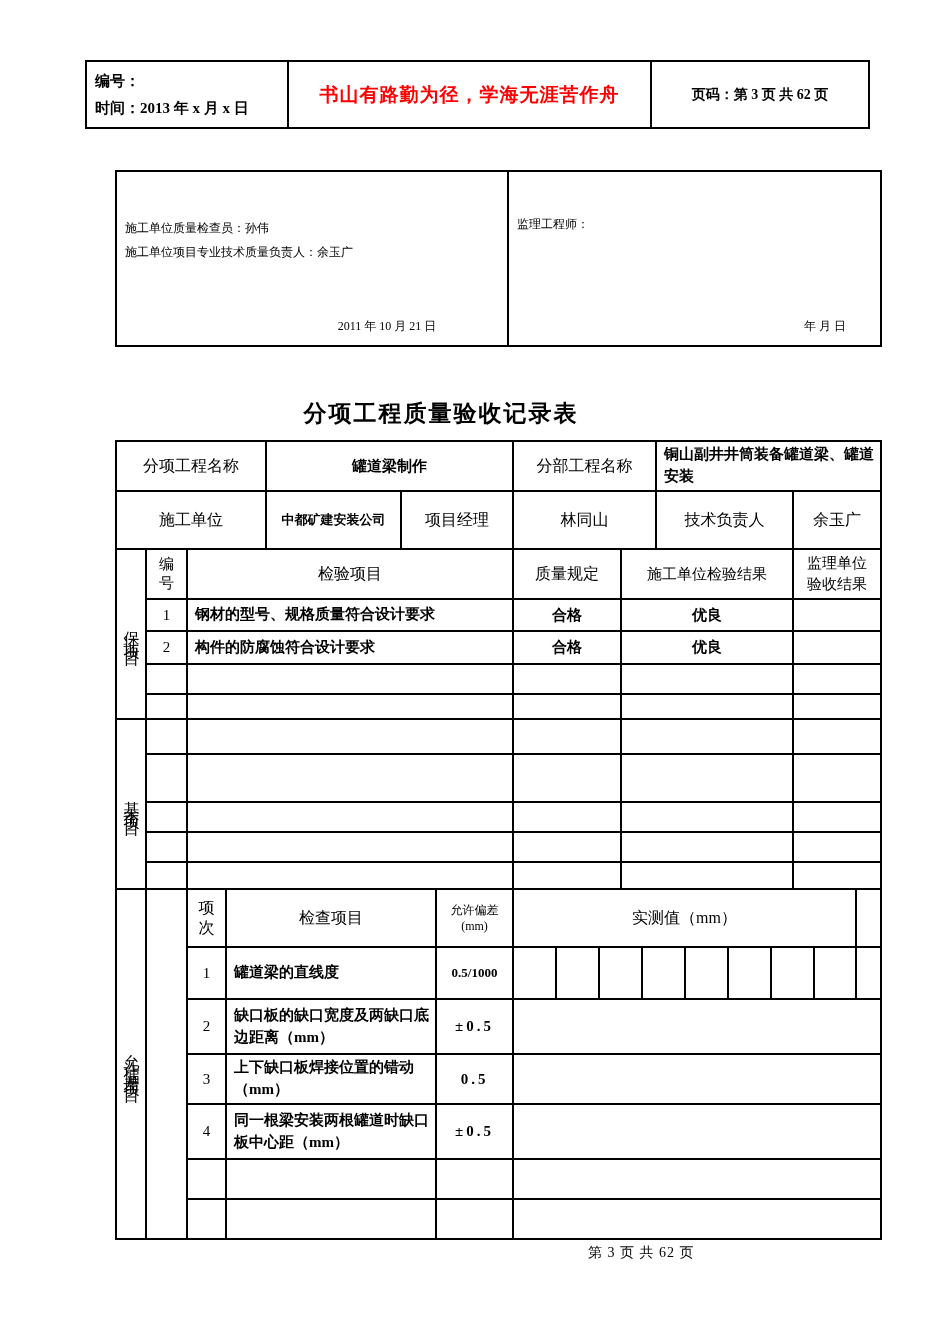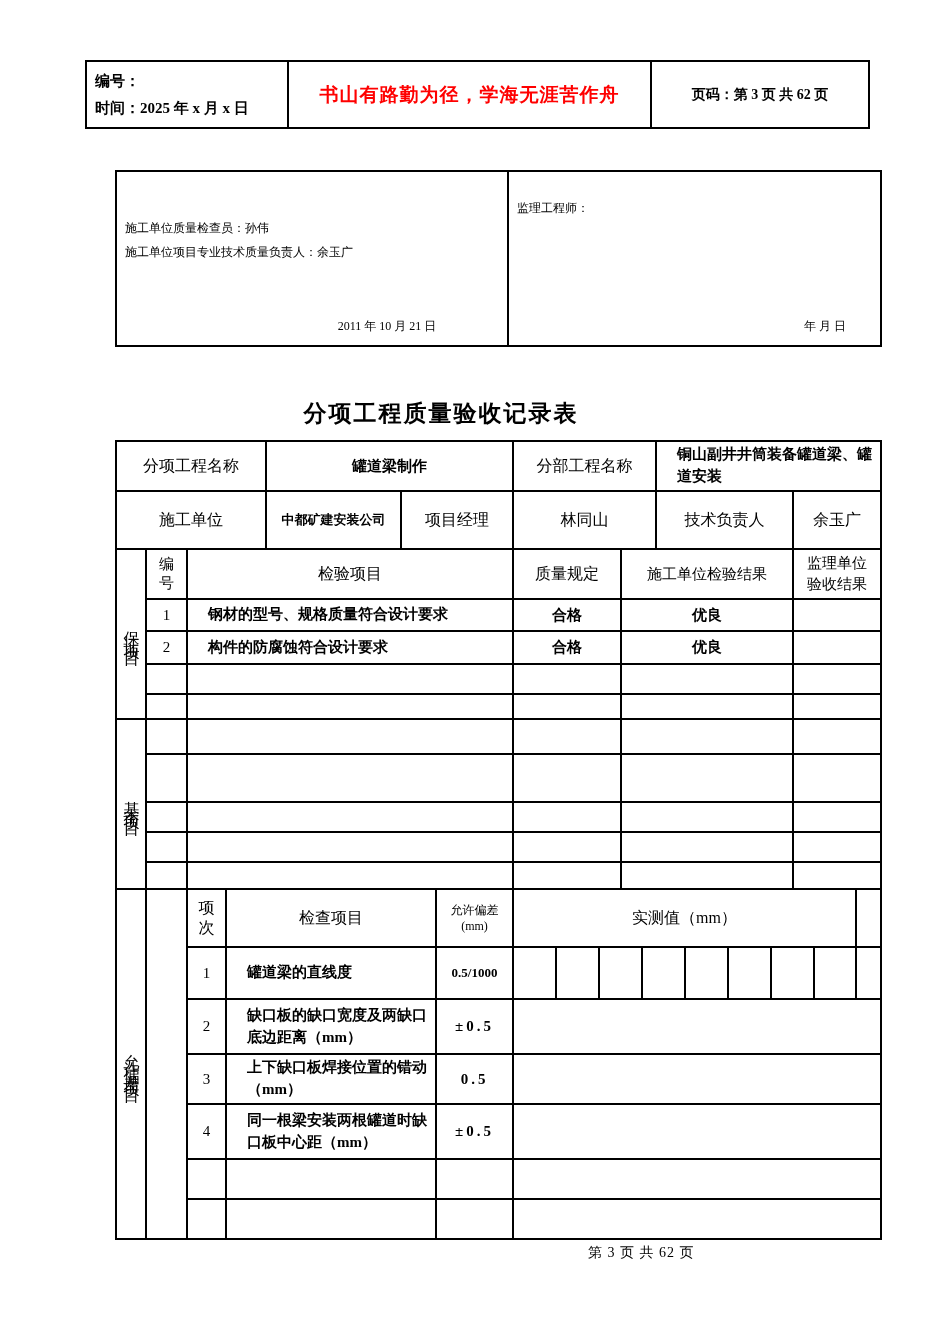--- a/index.html
+++ b/index.html
@@ -19,33 +19,33 @@
   .header-table { position: absolute; left: 85px; top: 60px; width: 783px; }
   .hdr-left { text-align: left; padding: 5px 8px; font-weight: bold; font-size: 15px; line-height: 1.75; }
   .hdr-motto { font-weight: bold; font-size: 19px; color: #ff0000; letter-spacing: 1px; }
   .hdr-page { font-weight: bold; font-size: 14px; }
 
   
   .sign-table { position: absolute; left: 115px; top: 170px; width: 765px; }
   .sign-cell { position: relative; text-align: left; font-size: 12px; text-decoration: underline; }
   .sign-lines { position: absolute; top: 44px; left: 8px; line-height: 2.0; }
   .sign-date { position: absolute; bottom: 10px; left: 0; width: 100%; text-align: center; padding-left: 150px; }
-  .sup-label { position: absolute; top: 28px; left: 8px; }
+  .sup-label { position: absolute; top: 44px; left: 8px; }
   .sup-date { position: absolute; bottom: 10px; right: 34px; }
 
   
   .doc-title { position: absolute; left: 0; top: 398px; width: 882px; text-align: center;
                font-family: "Liberation Sans", sans-serif; font-weight: bold; font-size: 23px; letter-spacing: 2px; }
 
   
   .form { position: absolute; left: 115px; top: 440px; width: 765px; }
   .t { width: 765px; font-family: Liberation Serif, serif; }
   .tB, .tC { margin-top: -2px; }
 
-  .item { text-align: left; padding-left: 20px; padding-right: 4px; line-height: 1.45; }
+  .item { text-align: left; padding-left: 7px; padding-right: 4px; line-height: 1.45; }
   .vlabel span { writing-mode: vertical-rl; text-orientation: upright; letter-spacing: 7px; display: inline-block; }
   .stack2 { display: inline-block; width: 1.1em; word-break: break-all; line-height: 1.25; }
   .wrap4 { display: inline-block; width: 4.2em; word-break: break-all; line-height: 1.4; }
   .sp { letter-spacing: 3px; }
   .val2 { padding-left: 4px; padding-right: 4px; }
 
   
   .footer { position: absolute; left: 588px; top: 1244px; font-size: 14px; letter-spacing: 1px; }
 </style>
 </head>
@@ -56,21 +56,21 @@
   <table class="header-table">
     <colgroup>
         <col style="width:202px">
         <col style="width:363px">
         <col style="width:218px">
       </colgroup>
     <tbody>
         <tr style="height:67px">
       <td class="hdr-left">
         <div>编号：</div>
-        <div>时间：2025 年 x 月 x 日</div>
+        <div>时间：2013 年 x 月 x 日</div>
       </td>
       <td class="hdr-motto">
         <span>书山有路勤为径，学海无涯苦作舟</span>
       </td>
       <td class="hdr-page">
         <span>页码：第 3 页  共 62 页</span>
       </td>
     </tr>
   </tbody>
     </table>

